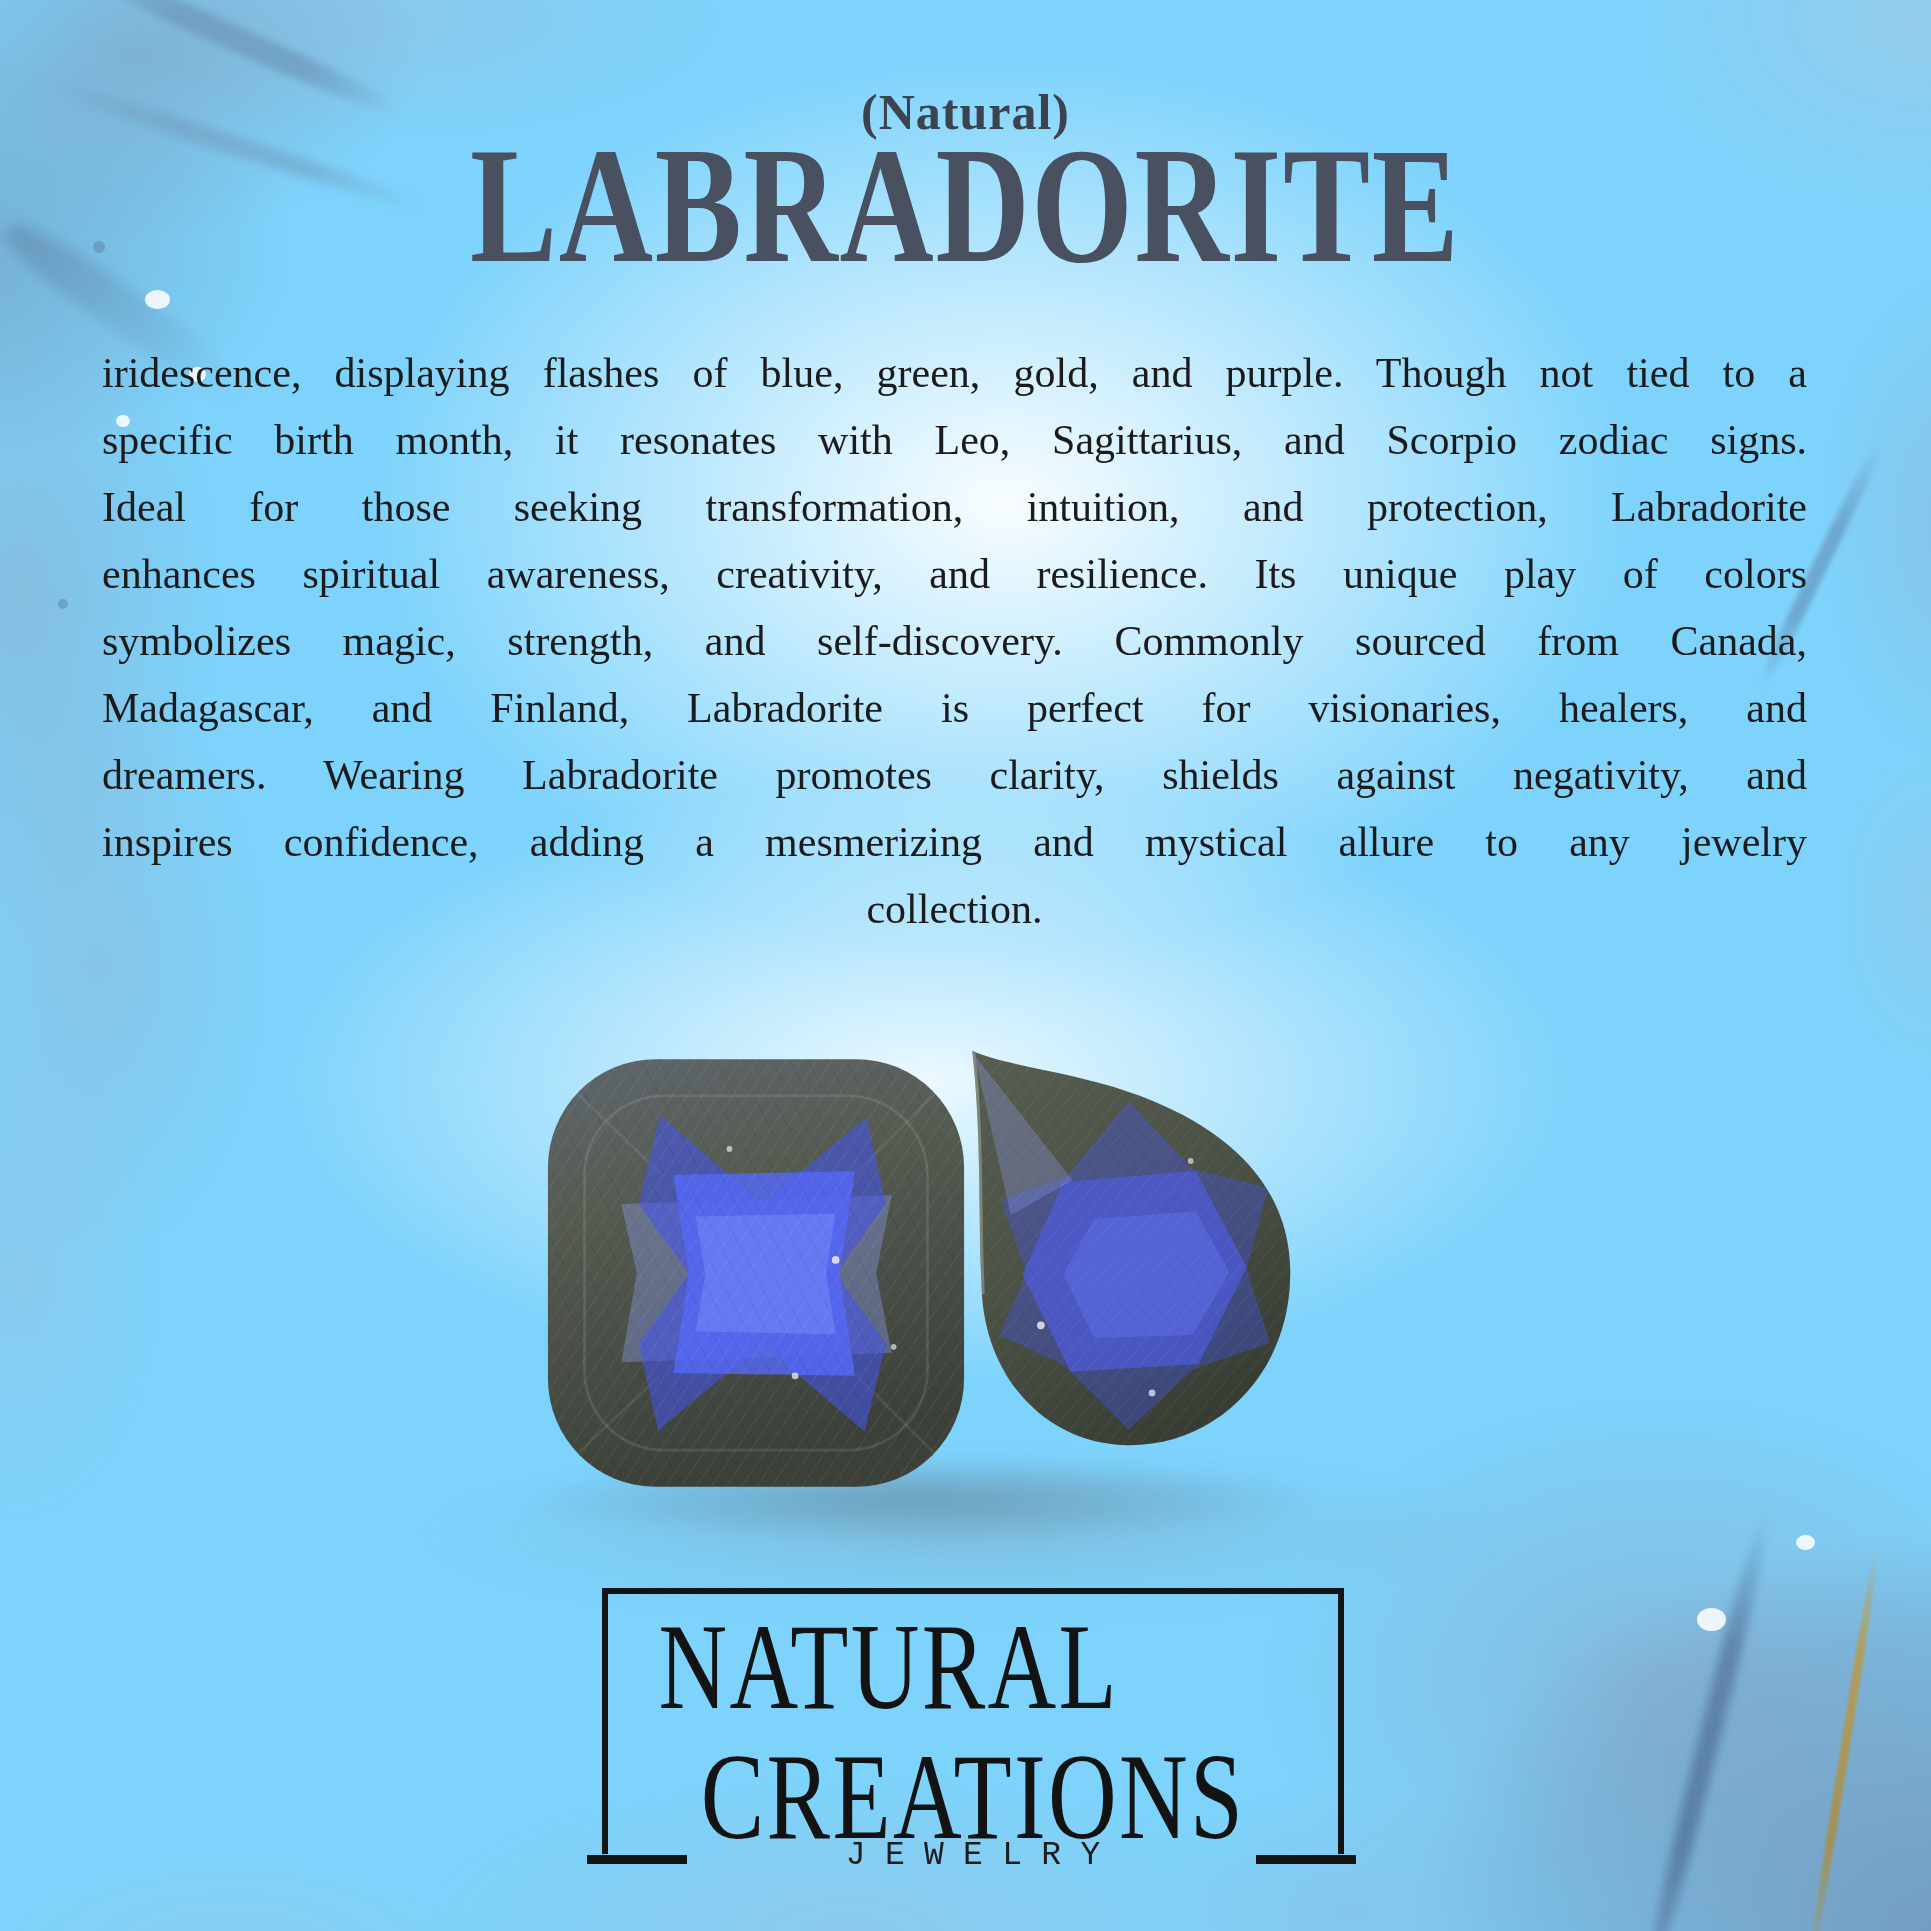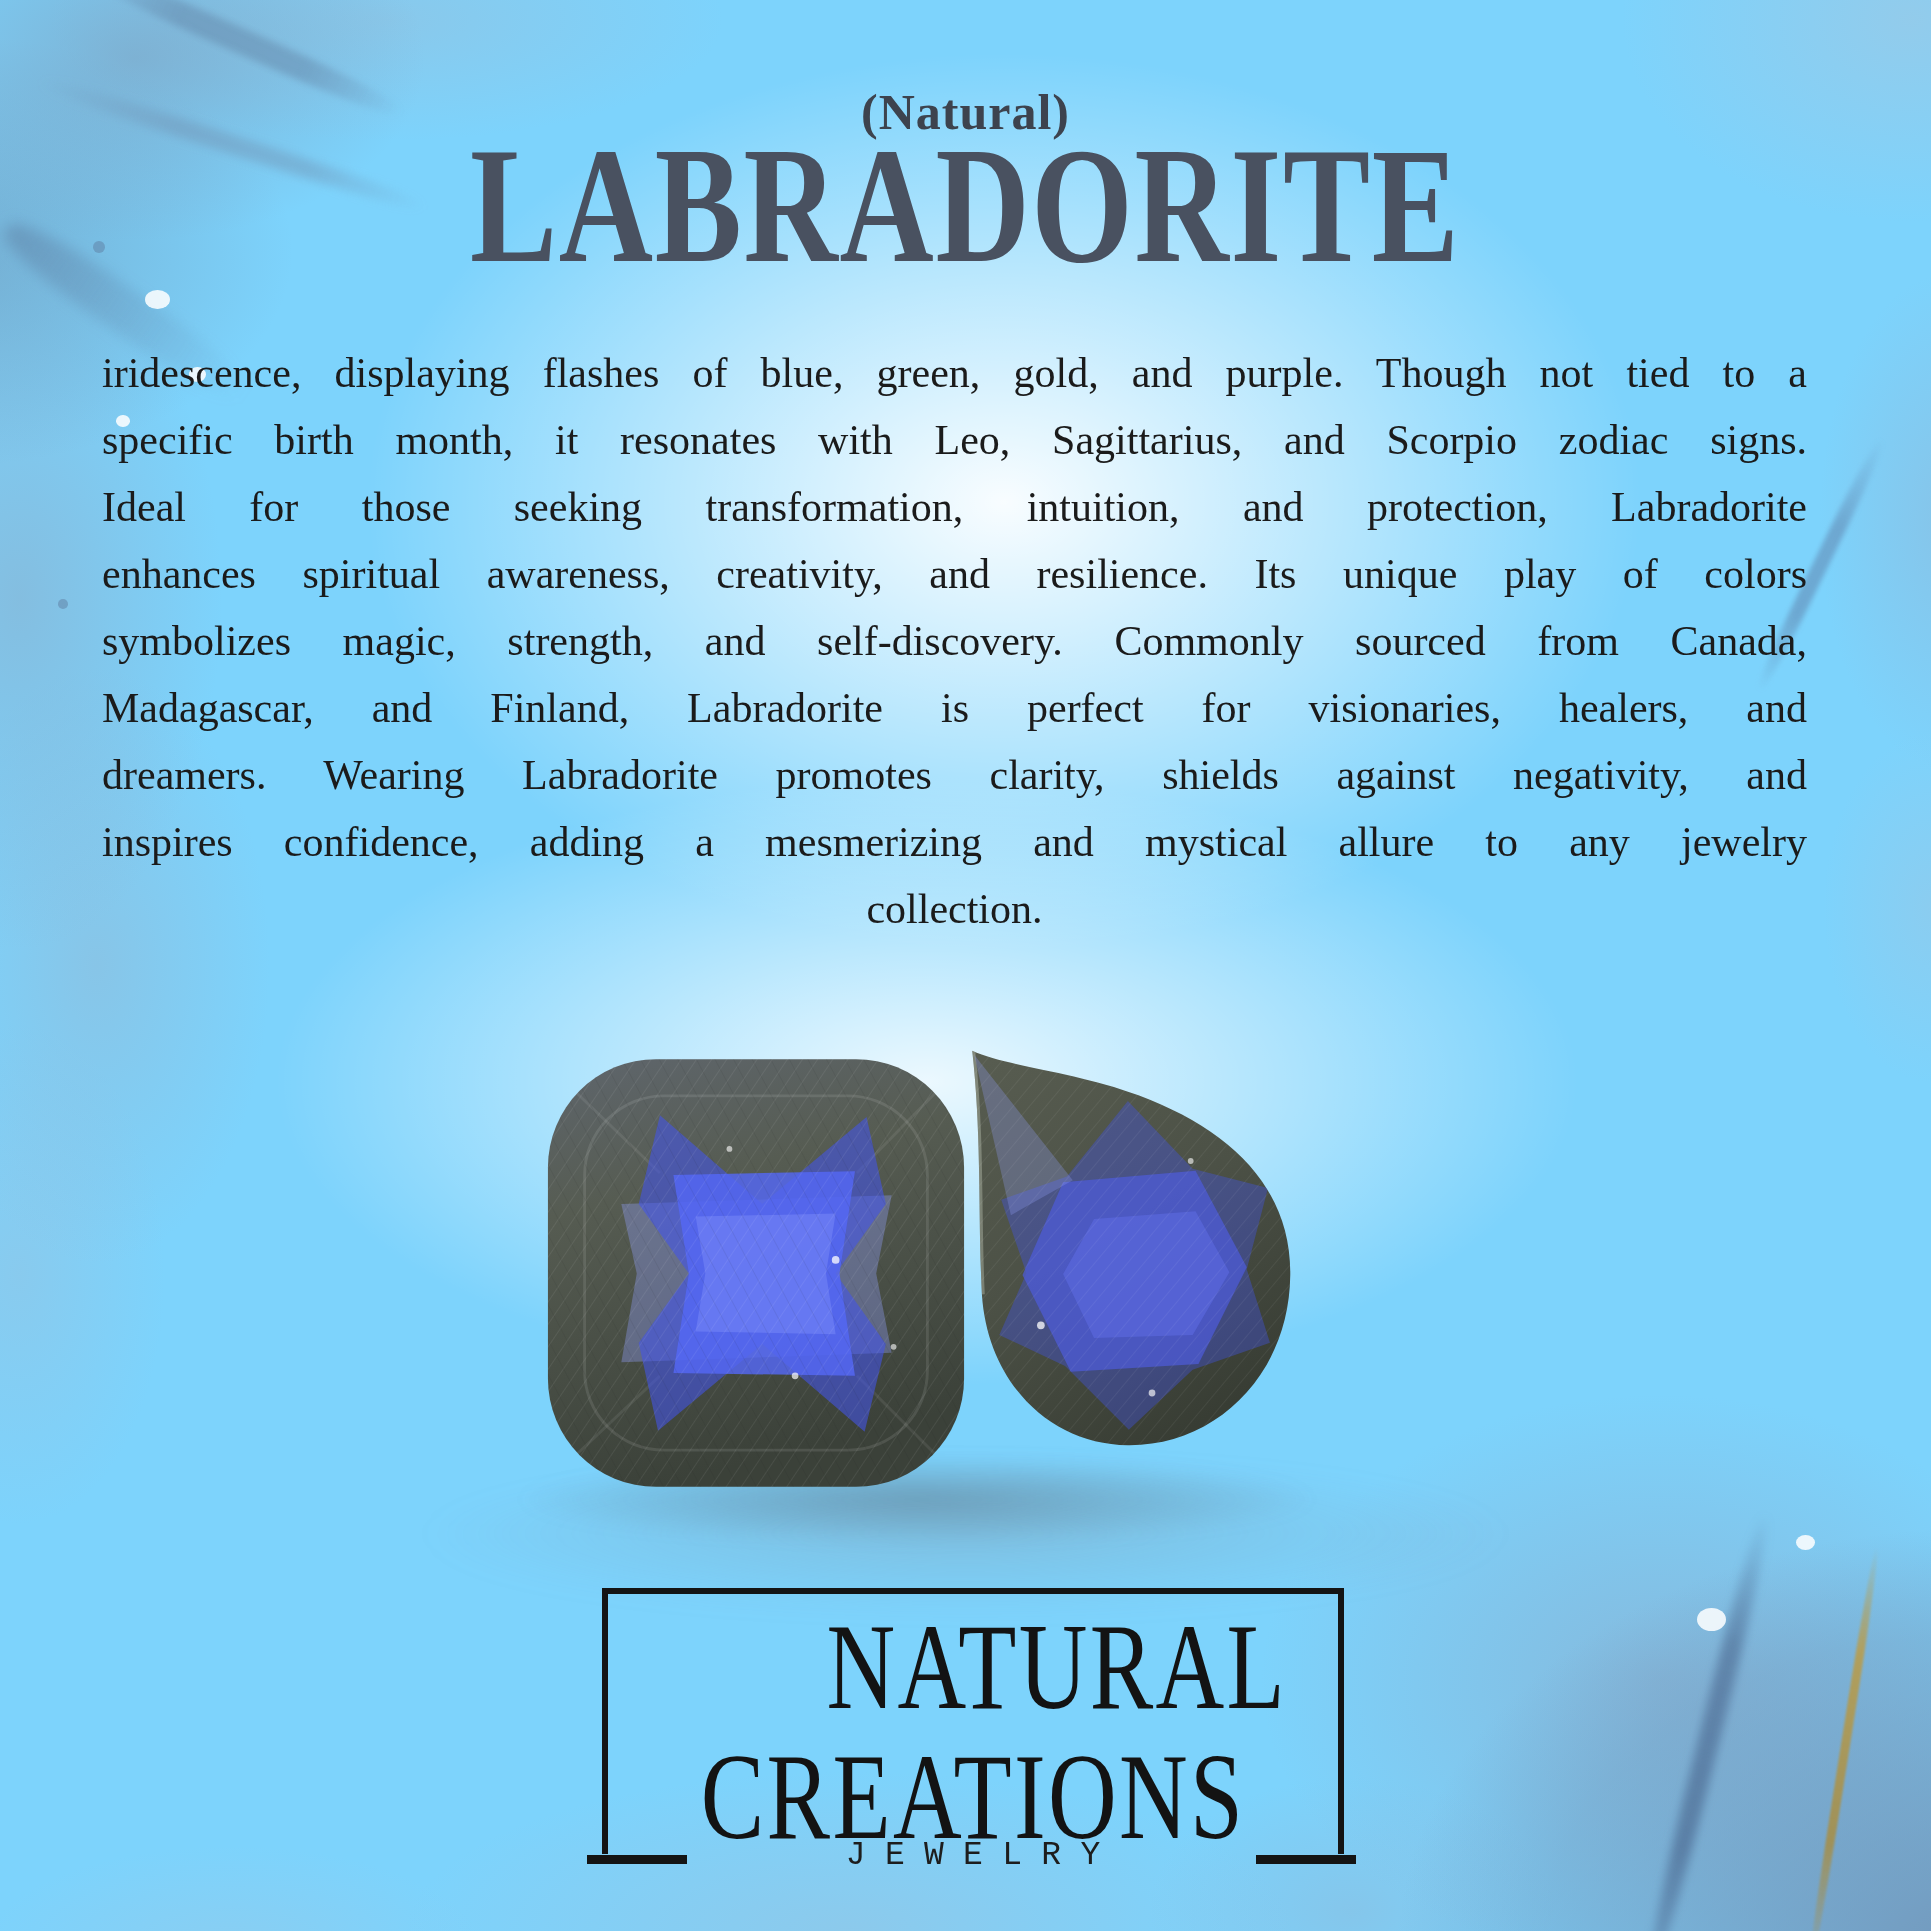--- a/index.html
+++ b/index.html
@@ -79,21 +79,21 @@
   }
   .cushion-svg{position:absolute;left:546px;top:1057px;}
   .pear-svg{position:absolute;left:949px;top:1045px;}
 
   
   .logo-box{
     position:absolute;left:602px;top:1588px;width:742px;height:266px;
     border-top:6.8px solid #141414;border-left:6.8px solid #141414;border-right:6.8px solid #141414;
     box-sizing:border-box;
   }
-  .logo-line1{position:absolute;left:0;right:0;top:15.4px;text-align:right;
+  .logo-line1{position:absolute;left:0;right:0;top:15.4px;text-align:left;
     font-size:116px;line-height:116px;color:#131313;white-space:nowrap;}
   .logo-line2{position:absolute;left:0;right:0;top:145px;text-align:center;
     font-size:116px;line-height:116px;color:#131313;white-space:nowrap;}
   .logo-line1 .stretch,.logo-line2 .stretch{display:inline-block;transform:scale(.82,1.05);transform-origin:center;letter-spacing:2.9px;}
   .logo-tagline{
     position:absolute;left:0;right:0;top:243px;text-align:center;
     font-family:Liberation Mono, monospace;font-size:33px;color:#1d1d1d;
     letter-spacing:19.3px;text-indent:19.3px;white-space:nowrap;
   }
   .dash{position:absolute;height:8.7px;background:#141414;}

